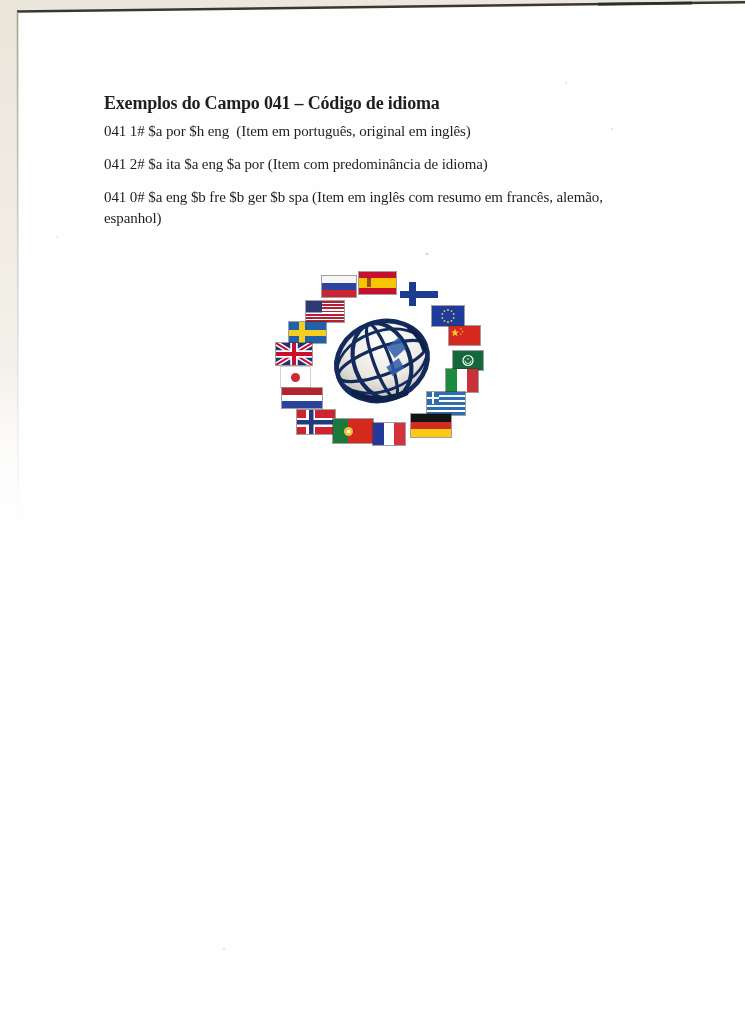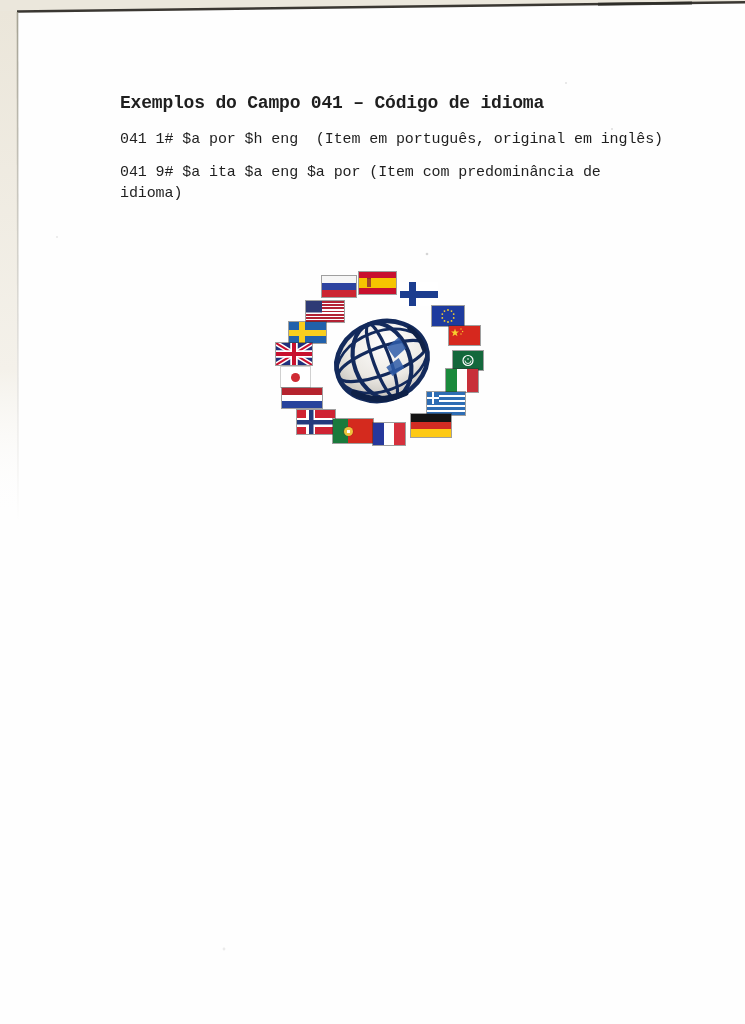--- a/index.html
+++ b/index.html
@@ -4,31 +4,31 @@
 <style>
   html,body{margin:0;padding:0;}
   body{
     width:745px;height:1024px;position:relative;overflow:hidden;
     background:#fefefe;
     font-family:"Liberation Serif","DejaVu Serif",serif;
     color:#1f1f1f;
   }
   .scan-edges{position:absolute;left:0;top:0;pointer-events:none;}
   .content{
-    position:absolute;left:120px;top:93px;width:545px;font-family:Liberation Mono, monospace;
+    position:absolute;left:104px;top:93px;width:545px;
   }
   .content h1{
     margin:0;font-size:18px;line-height:20px;font-weight:bold;
     letter-spacing:-0.2px;white-space:pre-wrap;
   }
   .content p{
     margin:12px 0 0 0;font-size:15px;line-height:21px;
     letter-spacing:-0.1px;white-space:pre-wrap;
   }
-  .content p.first{margin-top:16px;}
+  .content p.first{margin-top:8px;}
   
   .illustration{position:absolute;left:274px;top:263px;width:212px;height:188px;}
   .globe{position:absolute;left:56px;top:52px;width:104px;height:92px;}
   .flag{position:absolute;box-shadow:0 0 0 1px rgba(45,45,45,0.45);background-repeat:no-repeat;}
   .flag.noborder{box-shadow:none;}
   .flag.lightborder{box-shadow:0 0 0 1px rgba(0,0,0,0.18);}
   .flag svg{display:block;width:100%;height:100%;}
 
   .f-rus{left:48px;top:13px;width:34px;height:21px;
     background-image:linear-gradient(180deg,#f6f6f6 0 33%,#2d43a0 33% 66%,#cc2531 66%);}
@@ -103,21 +103,22 @@
   <circle cx="427" cy="254" r="1.3" fill="#8a8a8a" opacity="0.35"></circle>
   <circle cx="612" cy="129" r="1.1" fill="#999999" opacity="0.3"></circle>
   <circle cx="566" cy="83" r="1" fill="#999999" opacity="0.28"></circle>
   <circle cx="224" cy="949" r="1.4" fill="#aaaaaa" opacity="0.22"></circle>
   <circle cx="57" cy="237" r="1.1" fill="#aaaaaa" opacity="0.25"></circle>
 </svg>
 
 <div class="content">
   <h1>Exemplos do Campo 041 – Código de idioma</h1>
   <p class="first">041 1# $a por $h eng  (Item em português, original em inglês)</p>
-  <p>041 9# $a ita $a eng $a por (Item com predominância de idioma)</p>
+  <p>041 2# $a ita $a eng $a por (Item com predominância de idioma)</p>
+  <p>041 0# $a eng $b fre $b ger $b spa (Item em inglês com resumo em francês, alemão, espanhol)</p>
 </div>
 
 <div class="illustration">
 
   <svg class="globe" viewBox="0 0 112 96">
     <defs>
       <radialGradient id="gsph" cx="62%" cy="30%" r="80%">
         <stop offset="0" stop-color="#ffffff"></stop>
         <stop offset="0.55" stop-color="#ece9e4"></stop>
         <stop offset="1" stop-color="#b7b3ac"></stop>

